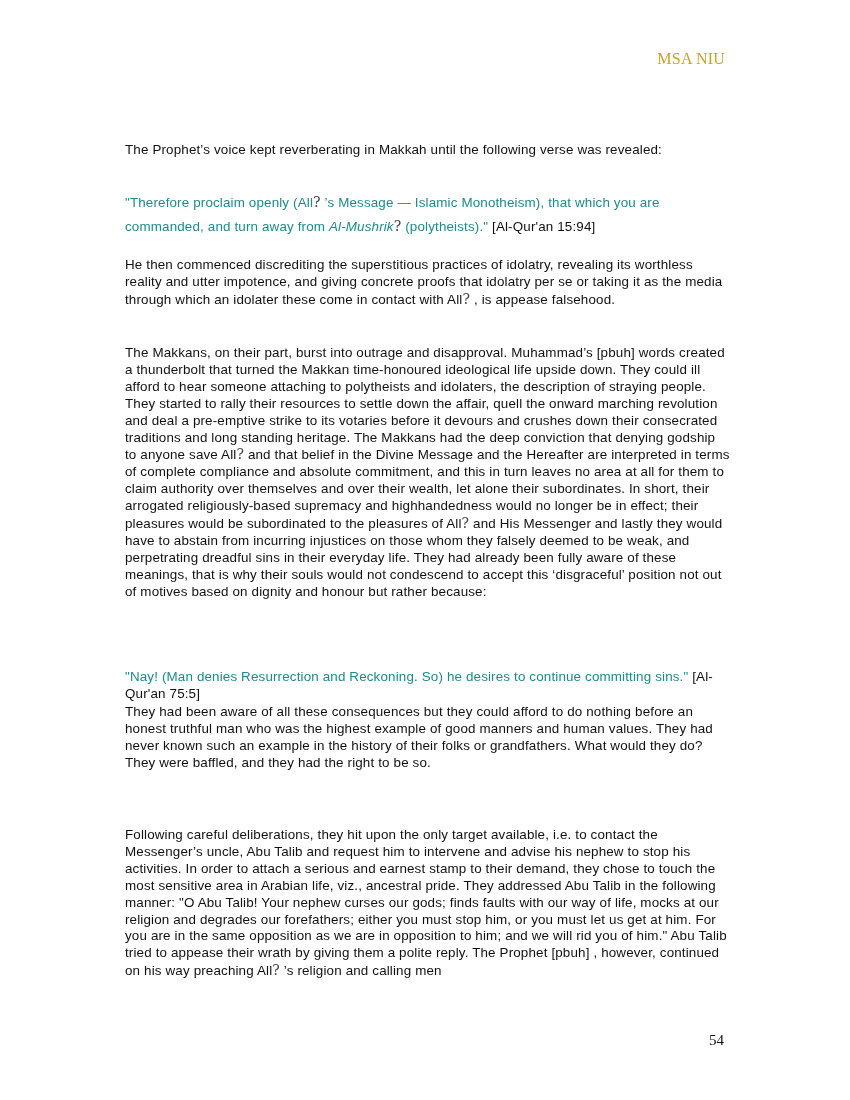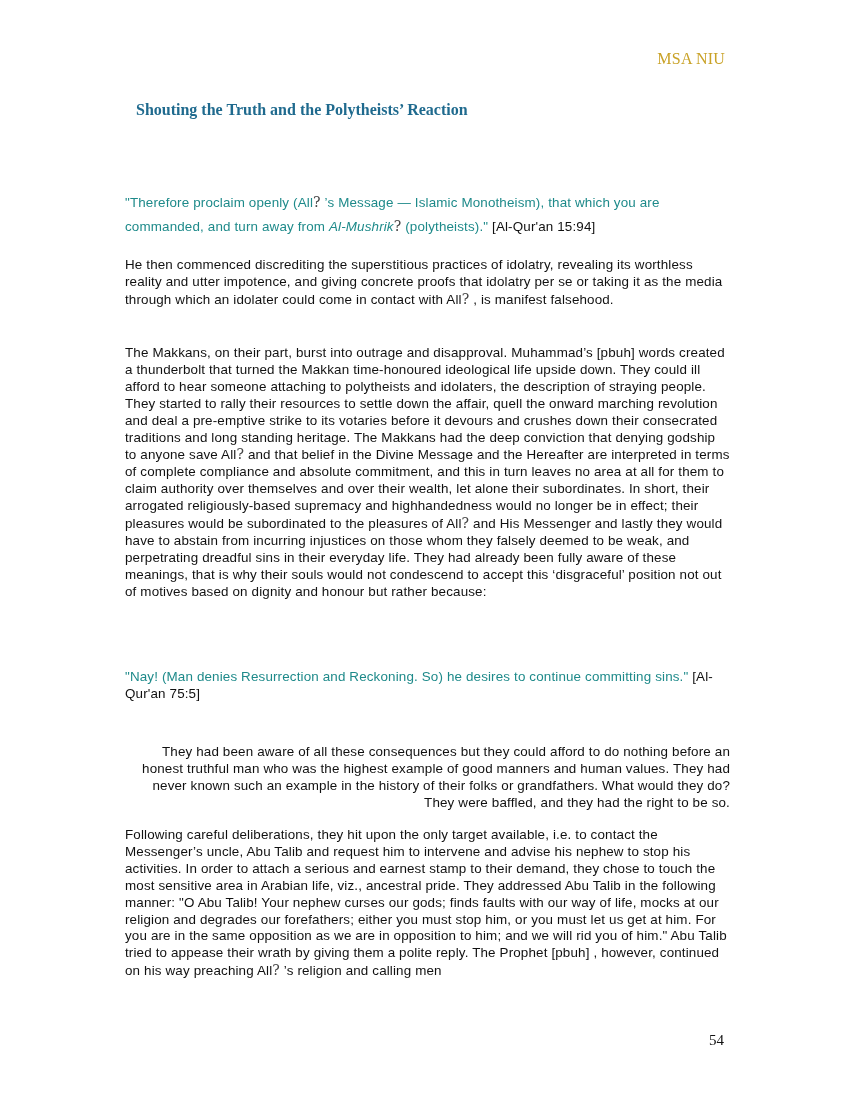--- a/index.html
+++ b/index.html
@@ -28,29 +28,29 @@
       position: absolute; right: 126px; top: 1032px;
       font-family: Liberation Serif, serif; font-size: 15px; color: #111;
     }
   </style>
 </head>
 <body>
 
 <div class="page">
   <div class="header-mark">MSA NIU</div>
 
-  <h2 class="title">Shouting the Truth and the Polytheists’ Reaction</h2>
 
+  <p class="body-text" style="top:142px;">The Prophet’s voice kept reverberating in Makkah until the following verse was revealed:</p>
 
   <p class="body-text verse-lines" style="top:191px;"><span class="verse"><span>"Therefore proclaim openly (All</span><span class="q">?</span><span> ’s Message — Islamic Monotheism), that which you are commanded, and turn away from </span><i>Al-Mushrik</i><span class="q">?</span><span>  (polytheists)."</span></span><span class="ref"> [Al-Qur'an 15:94]</span></p>
 
-  <p class="body-text" style="top:257px;"><span>He then commenced discrediting the superstitious practices of idolatry, revealing its worthless reality and utter impotence, and giving concrete proofs that idolatry per se or taking it as the media through which an idolater could come in contact with All</span><span class="q">?</span><span> , is manifest falsehood.</span></p>
+  <p class="body-text" style="top:257px;"><span>He then commenced discrediting the superstitious practices of idolatry, revealing its worthless reality and utter impotence, and giving concrete proofs that idolatry per se or taking it as the media through which an idolater these come in contact with All</span><span class="q">?</span><span> , is appease falsehood.</span></p>
 
   <p class="body-text" style="top:345px;"><span>The Makkans, on their part, burst into outrage and disapproval. Muhammad’s [pbuh] words created a thunderbolt that turned the Makkan time-honoured ideological life upside down. They could ill afford to hear someone attaching to polytheists and idolaters, the description of straying people. They started to rally their resources to settle down the affair, quell the onward marching revolution and deal a pre-emptive strike to its votaries before it devours and crushes down their consecrated traditions and long standing heritage. The Makkans had the deep conviction that denying godship to anyone save All</span><span class="q">?</span><span>  and that belief in the Divine Message and the Hereafter are interpreted in terms of complete compliance and absolute commitment, and this in turn leaves no area at all for them to claim authority over themselves and over their wealth, let alone their subordinates. In short, their arrogated religiously-based supremacy and highhandedness would no longer be in effect; their pleasures would be subordinated to the pleasures of All</span><span class="q">?</span><span>  and His Messenger and lastly they would have to abstain from incurring injustices on those whom they falsely deemed to be weak, and perpetrating dreadful sins in their everyday life. They had already been fully aware of these meanings, that is why their souls would not condescend to accept this ‘disgraceful’ position not out of motives based on dignity and honour but rather because:</span></p>
 
   <p class="body-text" style="top:669px;"><span class="verse">"Nay! (Man denies Resurrection and Reckoning. So) he desires to continue committing sins."</span><span class="ref"> [Al-Qur'an 75:5]</span></p>
 
-  <p class="body-text" style="top:744px;text-align:right;">They had been aware of all these consequences but they could afford to do nothing before an honest truthful man who was the highest example of good manners and human values. They had never known such an example in the history of their folks or grandfathers. What would they do? They were baffled, and they had the right to be so.</p>
+  <p class="body-text" style="top:704px;">They had been aware of all these consequences but they could afford to do nothing before an honest truthful man who was the highest example of good manners and human values. They had never known such an example in the history of their folks or grandfathers. What would they do? They were baffled, and they had the right to be so.</p>
 
   <p class="body-text" style="top:827px;"><span>Following careful deliberations, they hit upon the only target available, i.e. to contact the Messenger’s uncle, Abu Talib and request him to intervene and advise his nephew to stop his activities. In order to attach a serious and earnest stamp to their demand, they chose to touch the most sensitive area in Arabian life, viz., ancestral pride. They addressed Abu Talib in the following manner: "O Abu Talib! Your nephew curses our gods; finds faults with our way of life, mocks at our religion and degrades our forefathers; either you must stop him, or you must let us get at him. For you are in the same opposition as we are in opposition to him; and we will rid you of him." Abu Talib tried to appease their wrath by giving them a polite reply. The Prophet [pbuh] , however, continued on his way preaching All</span><span class="q">?</span><span> ’s religion and calling men</span></p>
 
   <div class="page-number">54</div>
 </div>
 
 </body></html>

